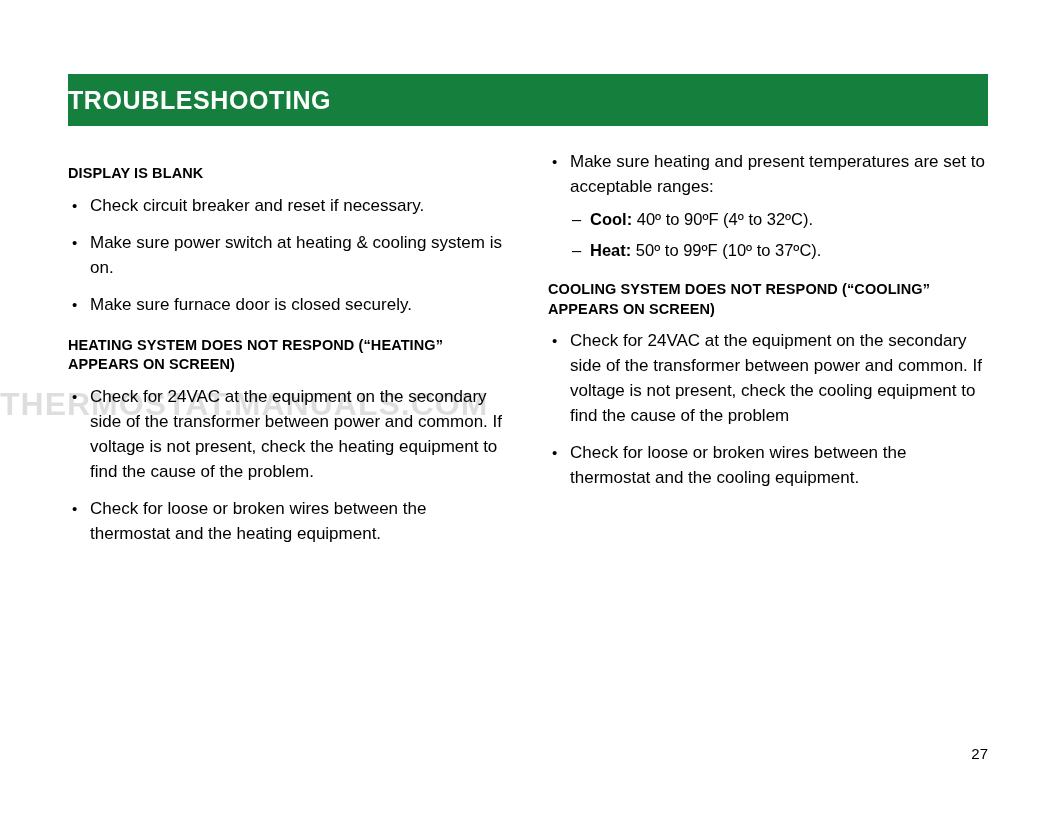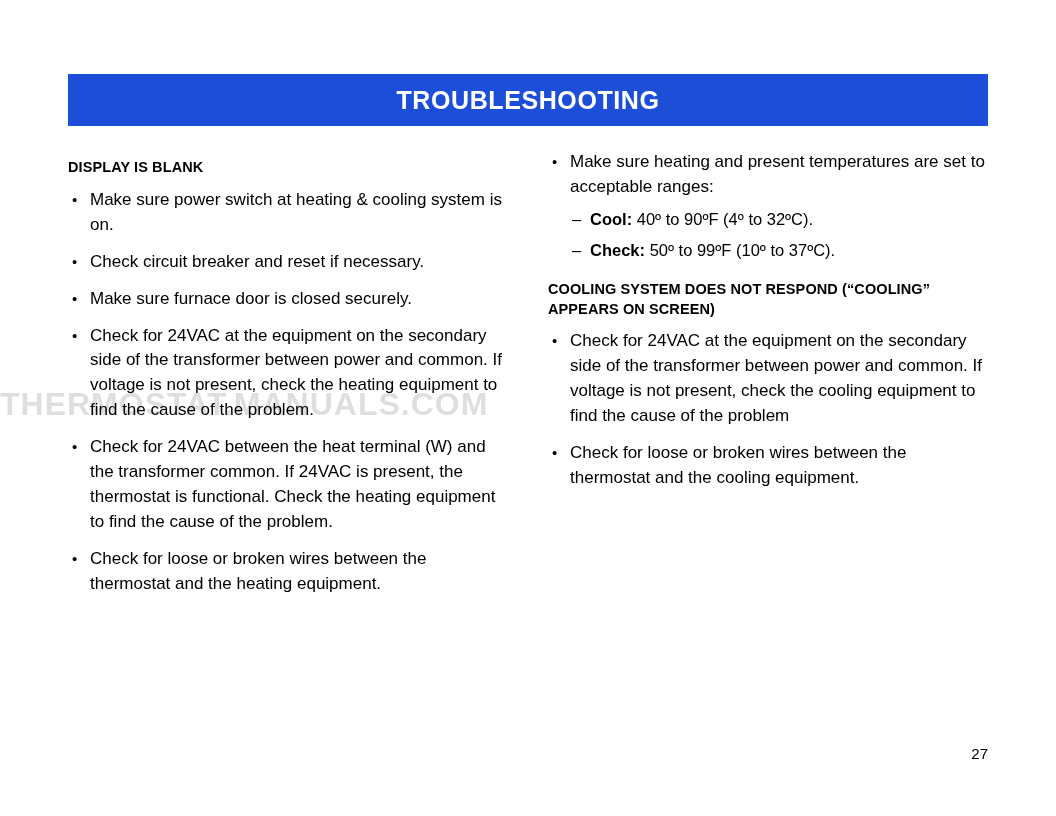--- a/index.html
+++ b/index.html
@@ -20,24 +20,24 @@
     left: 0; top: 0;
     width: 1056px;
     height: 816px;
   }
   .header-bar {
     position: absolute;
     left: 68px;
     top: 74px;
     width: 920px;
     height: 52px;
-    background: #1d4ed8;
+    background: #15803d;
     display: flex;
     align-items: center;
-    justify-content: center;
+    justify-content: flex-start;
   }
   .header-title {
     color: #ffffff;
     font-size: 25px;
     font-weight: bold;
     letter-spacing: 0.6px;
   }
   .columns {
     position: absolute;
     left: 68px;
@@ -53,21 +53,21 @@
     margin-bottom: 4px;
   }
   h3.section-heading {
     font-size: 14.5px;
     font-weight: bold;
     margin: 18px 0 10px 0;
     line-height: 1.35;
     letter-spacing: 0.1px;
   }
   h3.section-heading.first {
-    margin-top: 8px;
+    margin-top: 14px;
   }
   ul.bullets {
     list-style: none;
     margin: 0;
     padding: 0;
   }
   ul.bullets > li {
     position: relative;
     padding-left: 22px;
     margin-bottom: 12px;
@@ -133,49 +133,49 @@
     <span class="header-title">TROUBLESHOOTING</span>
   </div>
 
   <div class="columns">
 
     <div class="col">
 
       <div class="section">
         <h3 class="section-heading first">DISPLAY IS BLANK</h3>
         <ul class="bullets">
+          <li>Check circuit breaker and reset if necessary.</li>
           <li>Make sure power switch at heating &amp; cooling system is on.</li>
-          <li>Check circuit breaker and reset if necessary.</li>
           <li>Make sure furnace door is closed securely.</li>
         </ul>
       </div>
 
       <div class="section">
+        <h3 class="section-heading">HEATING SYSTEM DOES NOT RESPOND (“HEATING” APPEARS ON SCREEN)</h3>
         <ul class="bullets">
           <li>Check for 24VAC at the equipment on the secondary side of the transformer between power and common. If voltage is not present, check the heating equipment to find the cause of the problem.</li>
-          <li>Check for 24VAC between the heat terminal (W) and the transformer common. If 24VAC is present, the thermostat is functional. Check the heating equipment to find the cause of the problem.</li>
           <li>Check for loose or broken wires between the thermostat and the heating equipment.</li>
         </ul>
       </div>
 
     </div>
 
     <div class="col">
 
       <div class="section">
         <ul class="bullets">
           <li>
             <span>Make sure heating and present temperatures are set to acceptable ranges:</span>
             <ul class="subbullets">
               <li>
                 <span class="bold-lead">Cool:</span>
                 <span>40º to 90ºF (4º to 32ºC).</span>
               </li>
               <li>
-                <span class="bold-lead">Check:</span>
+                <span class="bold-lead">Heat:</span>
                 <span>50º to 99ºF (10º to 37ºC).</span>
               </li>
             </ul>
           </li>
         </ul>
       </div>
 
       <div class="section">
         <h3 class="section-heading">COOLING SYSTEM DOES NOT RESPOND (“COOLING” APPEARS ON SCREEN)</h3>
         <ul class="bullets">

